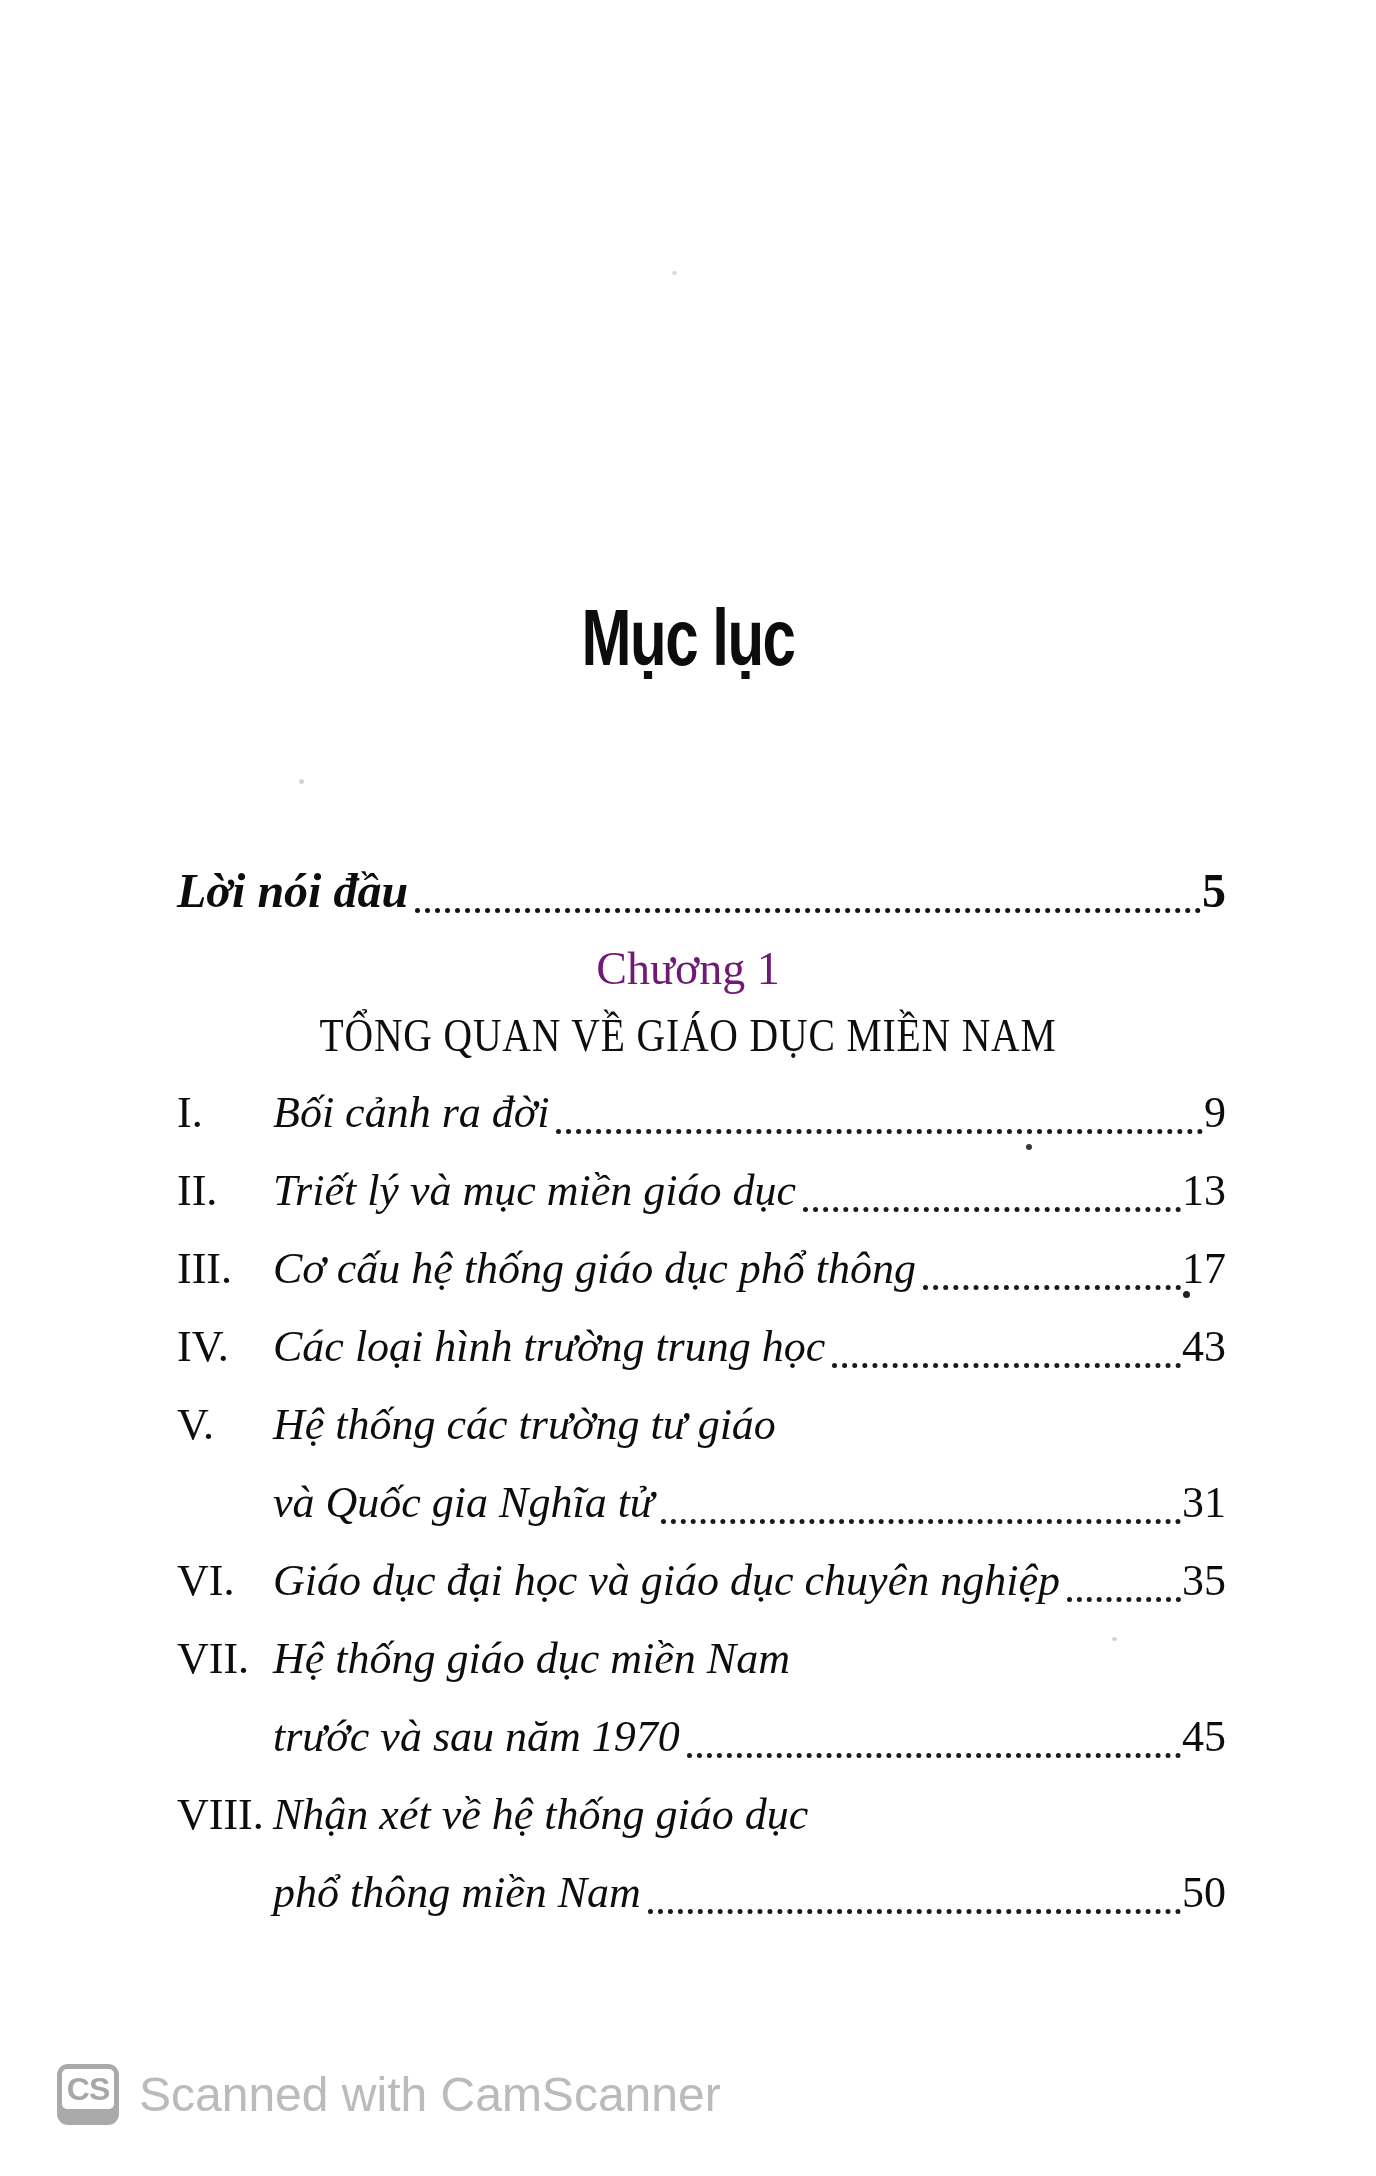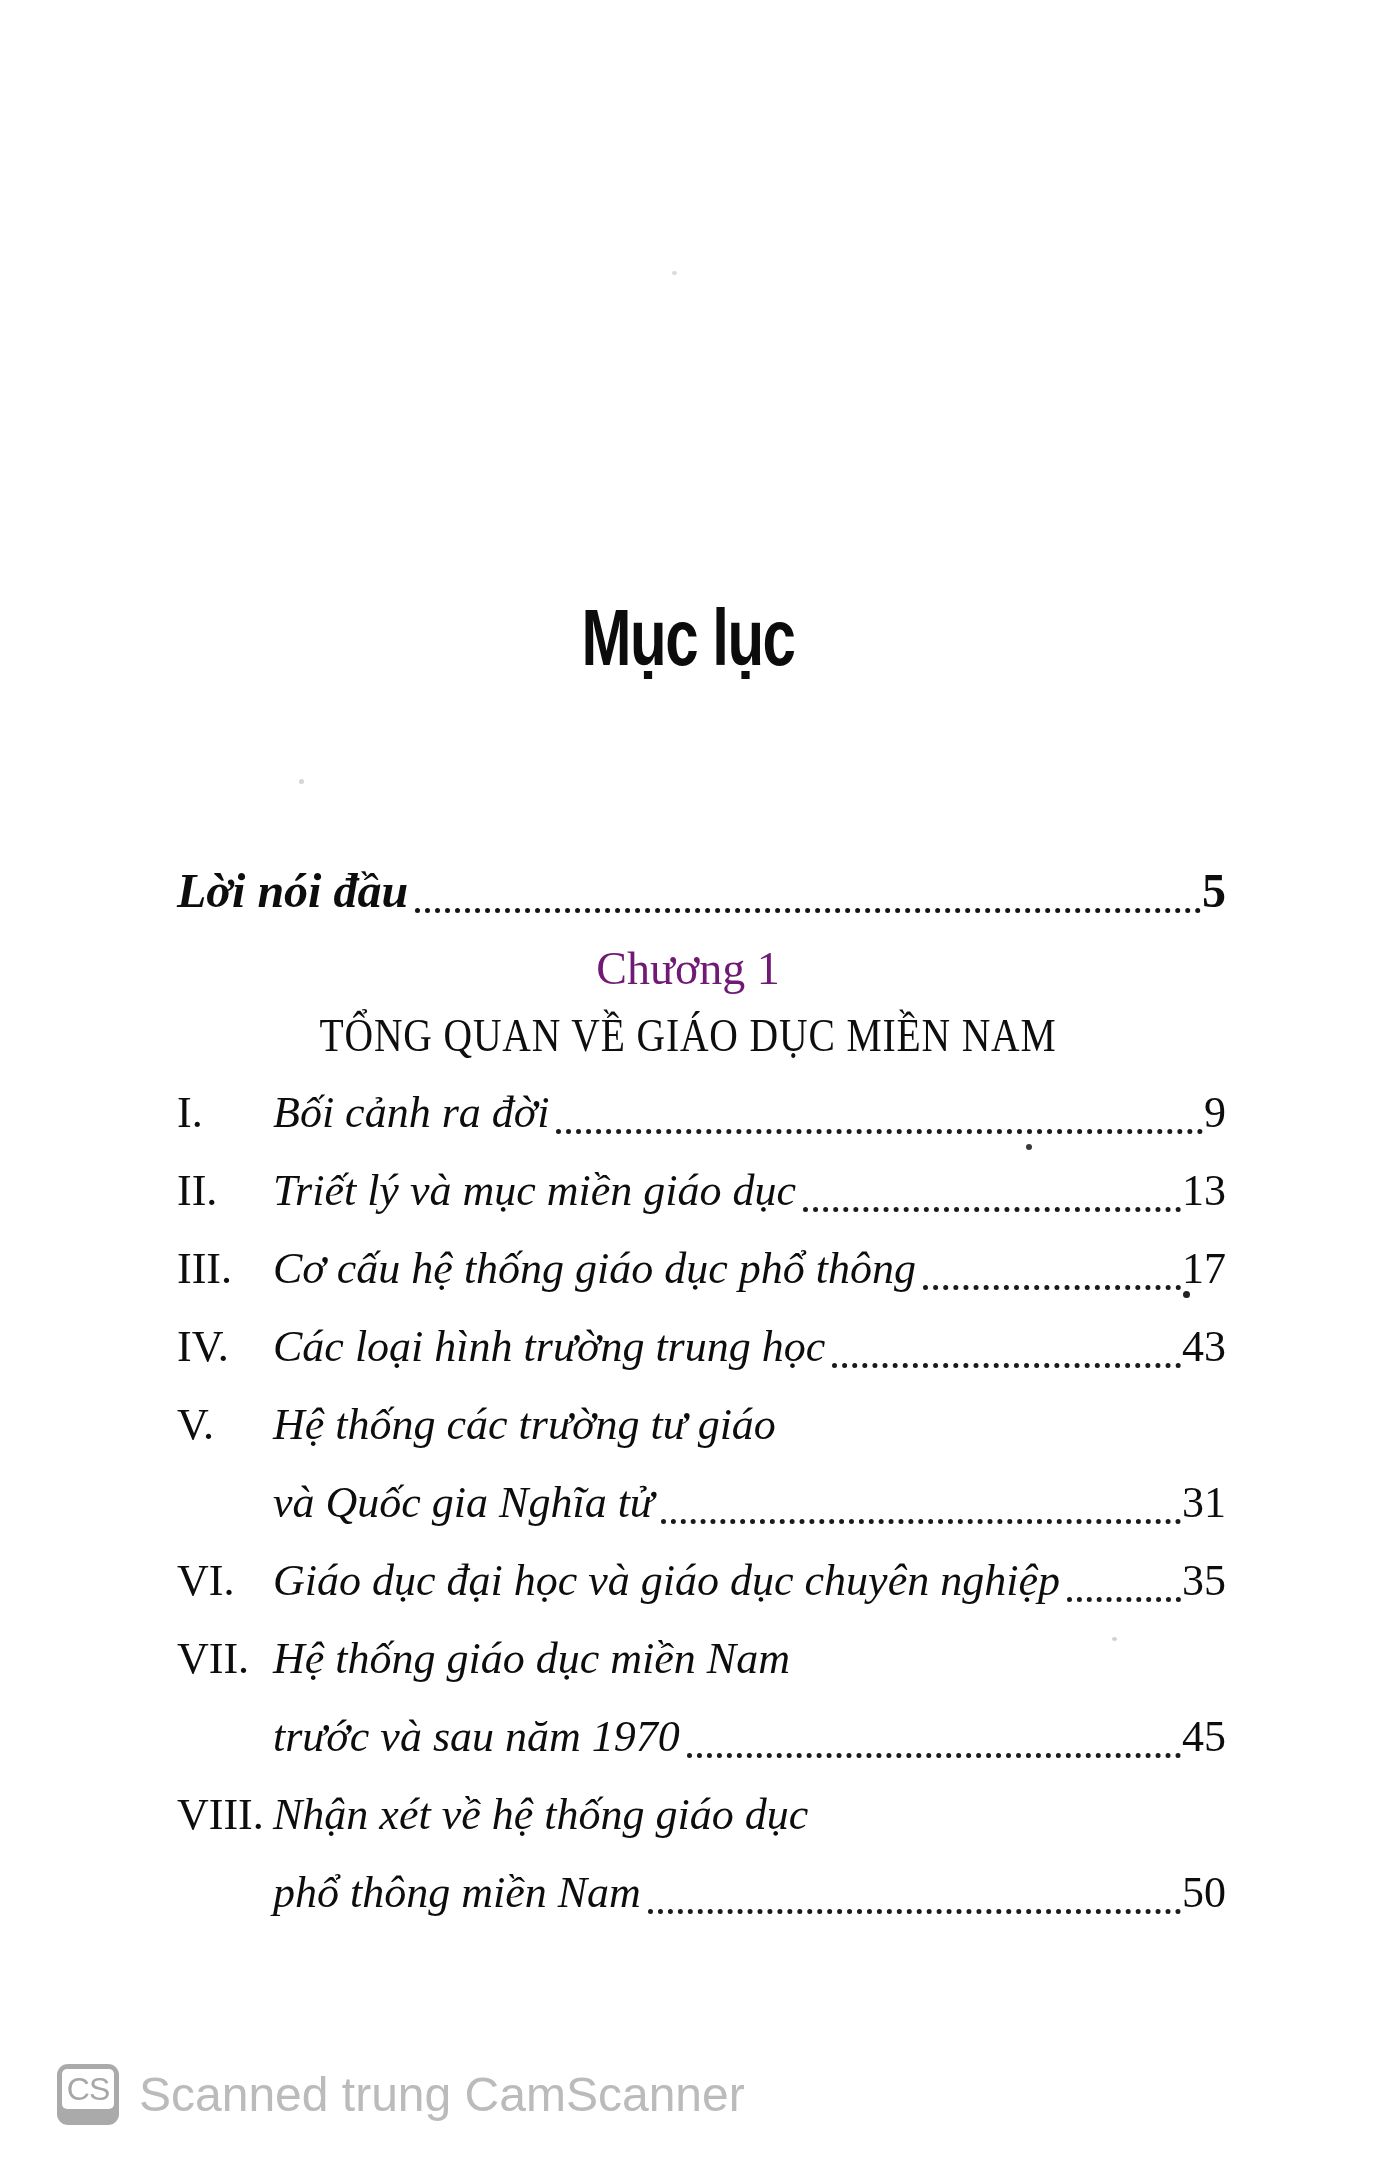--- a/index.html
+++ b/index.html
@@ -88,21 +88,21 @@
     background:#aaaaaa;
     border-radius:11px;
     flex:0 0 auto;
   }
   .cs-logo-inner {
     position:absolute; left:5px; right:5px; top:5px; bottom:16px;
     background:#ffffff;
     border-radius:5px;
     display:flex; align-items:center; justify-content:center;
     font-family:"Liberation Sans","DejaVu Sans",sans-serif;
-    font-weight:normal; font-size:32px; letter-spacing:-1px;
+    font-weight:bold; font-size:32px; letter-spacing:-1px;
     color:#a7a7a7;
   }
   .wm-text {
     margin-left:20px;
     font-family:"Liberation Sans","DejaVu Sans",sans-serif;
     font-size:48px; line-height:61px;
     color:#bbbbbb;
     white-space:nowrap;
   }
 </style>
@@ -197,16 +197,16 @@
   <div class="speck" style="left:672px; top:271px; width:5px; height:4px; background:#dadada;"></div>
   <div class="speck" style="left:299px; top:779px; width:5px; height:5px; background:#d5d5d5;"></div>
   <div class="speck" style="left:1026px; top:1144px; width:6px; height:6px; background:#3a3a3a;"></div>
   <div class="speck" style="left:1183px; top:1291px; width:7px; height:7px; background:#222222;"></div>
   <div class="speck" style="left:1112px; top:1637px; width:5px; height:4px; background:#d0d0d0;"></div>
 
   <div class="watermark">
     <div class="cs-logo">
       <div class="cs-logo-inner">CS</div>
     </div>
-    <div class="wm-text">Scanned trung CamScanner</div>
+    <div class="wm-text">Scanned with CamScanner</div>
   </div>
 
 </div>
 
 </body></html>

